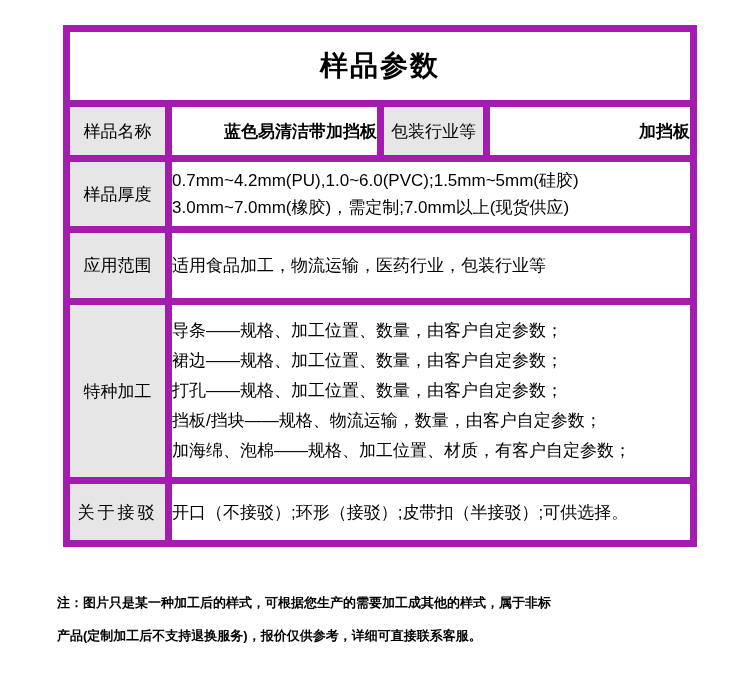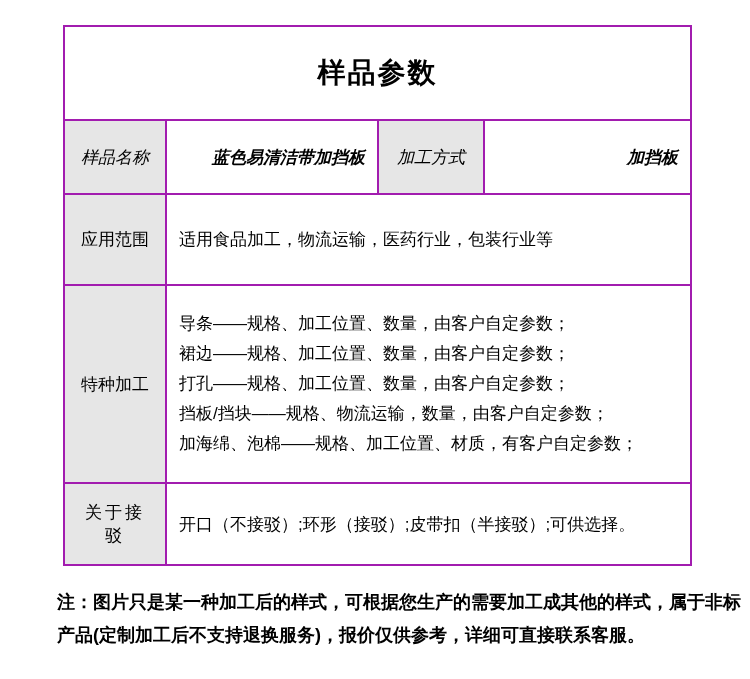--- a/index.html
+++ b/index.html
@@ -23,43 +23,43 @@
     position: absolute;
     left: 63px;
     top: 25px;
   }
   table.params {
     border-collapse: collapse;
     table-layout: fixed;
     width: 627px;
   }
   table.params td {
-    border: 2px solid #a21caf;
+    border: 7px solid #a21caf;
     vertical-align: middle;
-    padding: 12px;
+    padding: 0;
   }
   td.title-cell {
     height: 68px;
     text-align: center;
     font-size: 28px;
     font-weight: bold;
     letter-spacing: 2px;
   }
   td.lbl {
     background: #e6e6e6;
     text-align: center;
     font-size: 17px;
     font-weight: normal;
   }
   td.val {
     text-align: right;
     font-size: 17px;
     font-weight: bold;
   }
-  tr.kv-row td { height: 48px; font-style: italic; }
+  tr.kv-row td { height: 48px; }
   td.content {
     padding: 8px 12px 8px 14px;
     font-size: 17px;
     font-weight: normal;
     text-align: left;
   }
   .cline {
     line-height: 27px;
     white-space: nowrap;
   }
@@ -67,21 +67,21 @@
   tr.row-application td { height: 65px; margin-left: 8px; }
   tr.row-special td     { height: 172px; }
   tr.row-special .cline { line-height: 30px; }
   tr.row-joining td     { height: 56px; }
   tr.row-joining td.lbl { letter-spacing: 3px; }
   .note {
     position: absolute;
     left: 57px;
     top: 586px;
     width: 645px;
-    font-size: 18px;
+    font-size: 13px;
     font-weight: bold;
     color: #000000;
   }
   .note-line {
     line-height: 33px;
     white-space: nowrap;
   }
 </style>
 </head>
 <body>
@@ -96,25 +96,32 @@
         <col style="width:207px">
       </colgroup>
       <tbody>
         <tr>
           <td class="title-cell" colspan="4">样品参数</td>
         </tr>
 
         <tr class="kv-row">
           <td class="lbl">样品名称</td>
           <td class="val">蓝色易清洁带加挡板</td>
-          <td class="lbl">加工方式</td>
+          <td class="lbl">包装行业等</td>
           <td class="val">加挡板</td>
         </tr>
 
 
+        <tr class="row-thickness">
+          <td class="lbl">样品厚度</td>
+          <td class="content" colspan="3">
+            <div class="cline">0.7mm~4.2mm(PU),1.0~6.0(PVC);1.5mm~5mm(硅胶)</div>
+            <div class="cline">3.0mm~7.0mm(橡胶)，需定制;7.0mm以上(现货供应)</div>
+          </td>
+        </tr>
 
         <tr class="row-application">
           <td class="lbl">应用范围</td>
           <td class="content" colspan="3">
             <div class="cline">适用食品加工，物流运输，医药行业，包装行业等</div>
           </td>
         </tr>
 
         <tr class="row-special">
           <td class="lbl">特种加工</td>

